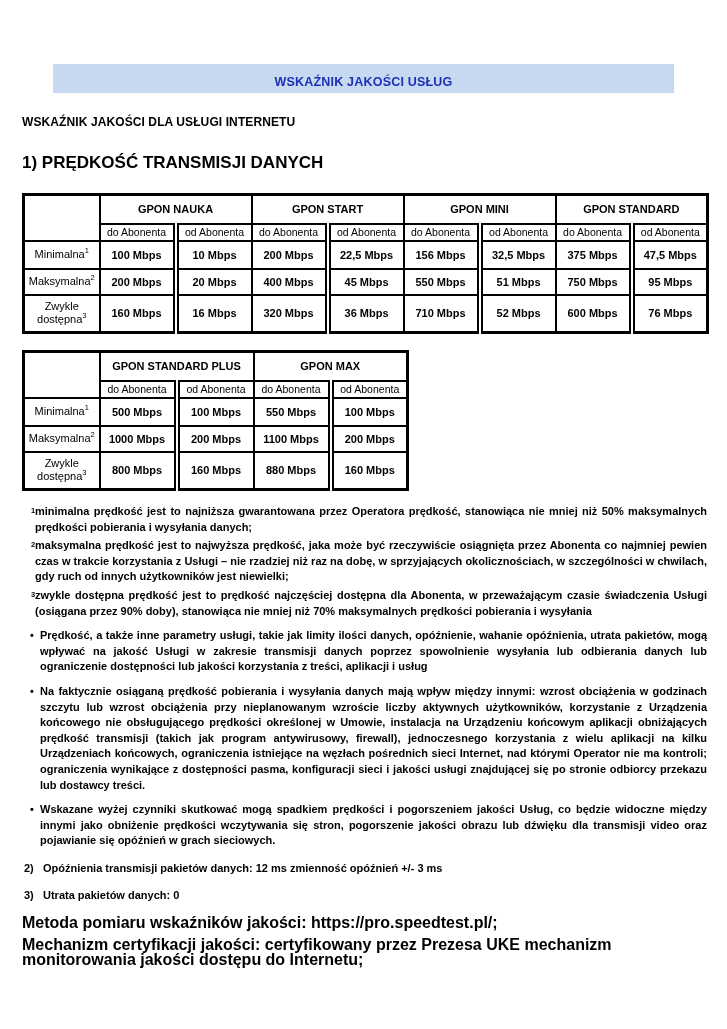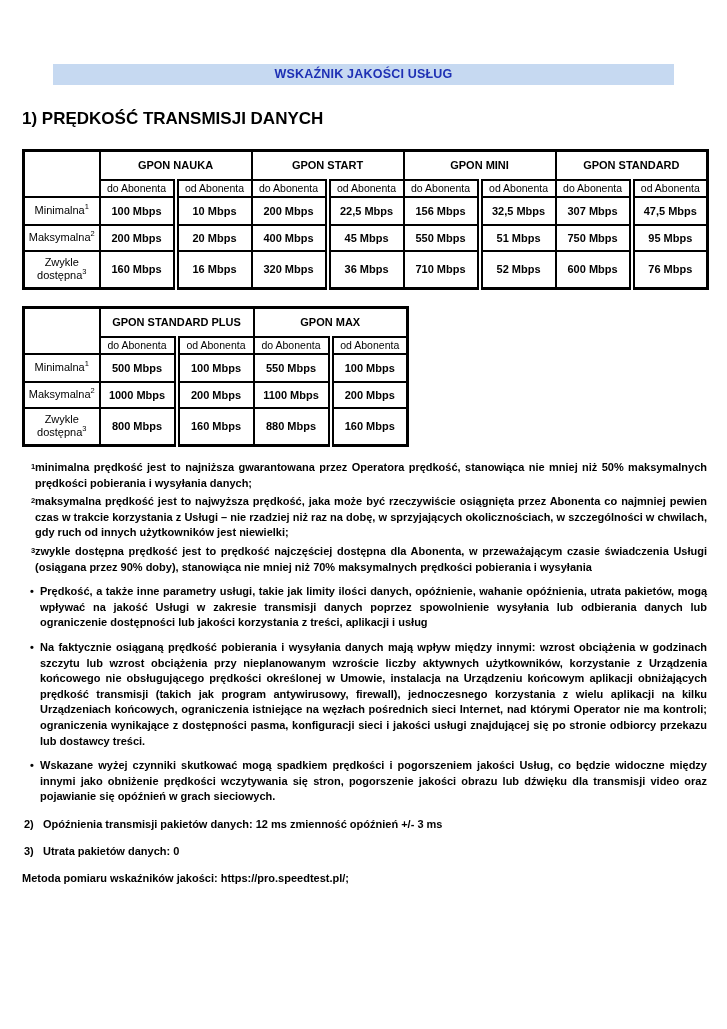--- a/index.html
+++ b/index.html
@@ -15,21 +15,21 @@
     color: #000;
     overflow: hidden;
     position: relative;
   }
   .banner {
     margin: 0 33px 0 31px;
     background: #c6d9f1;
     color: #1e30b4;
     text-align: center;
     font-size: 12.5px;
-    padding: 3px 0 4px 0;
+    padding: 11px 0 4px 0;
     letter-spacing: 0.2px;
   }
   .subtitle { margin-top: 22px; font-size: 12px; letter-spacing: 0.1px; }
   .sec-heading { margin-top: 24px; font-size: 17px; font-weight: bold; }
 
   table.spdtbl {
     border-collapse: collapse;
     table-layout: fixed;
     margin-top: 20px;
     border: 3px solid #000;
@@ -75,31 +75,32 @@
     line-height: 15.6px;
     text-align: justify;
     padding-left: 1px;
   }
   .bullet { display: flex; margin-top: 9px; }
   .b-mark { width: 17px; flex: 0 0 17px; padding-left: 8px; font-size: 11px; line-height: 15.6px; }
   .numitem { display: flex; margin-top: 12px; }
   .n-mark { width: 20px; flex: 0 0 20px; padding-left: 2px; font-size: 11px; line-height: 15.6px; }
   .numitem .n-text { text-align: left; }
   .closing { margin-top: 11px; }
-  .closing p { font-size: 11px; line-height: 15.6px; margin-top: 6px; }
+  .closing p { font-size: 16px; line-height: 15.6px; margin-top: 6px; }
 </style>
 </head>
 <body>
 
 <div class="page">
 
   <div class="banner">
     <span>WSKAŹNIK JAKOŚCI USŁUG</span>
   </div>
 
+  <div class="subtitle">WSKAŹNIK JAKOŚCI DLA USŁUGI INTERNETU</div>
 
   <div class="sec-heading">1) PRĘDKOŚĆ TRANSMISJI DANYCH</div>
 
   <table class="spdtbl" style="width:684px;">
     <colgroup>
       <col style="width:76px;">
         <col style="width:76px;">
         <col style="width:76px;">
         <col style="width:76px;">
         <col style="width:76px;">
@@ -127,21 +128,21 @@
       <th class="pair-od">od Abonenta</th>
     </tr>
     <tr class="r-min">
       <td class="lbl"><span>Minimalna</span><sup>1</sup></td>
       <td class="val">100 Mbps</td>
       <td class="val pair-od">10 Mbps</td>
       <td class="val">200 Mbps</td>
       <td class="val pair-od">22,5 Mbps</td>
       <td class="val">156 Mbps</td>
       <td class="val pair-od">32,5 Mbps</td>
-      <td class="val">307 Mbps</td>
+      <td class="val">375 Mbps</td>
       <td class="val pair-od">47,5 Mbps</td>
     </tr>
     <tr class="r-max">
       <td class="lbl"><span>Maksymalna</span><sup>2</sup></td>
       <td class="val">200 Mbps</td>
       <td class="val pair-od">20 Mbps</td>
       <td class="val">400 Mbps</td>
       <td class="val pair-od">45 Mbps</td>
       <td class="val">550 Mbps</td>
       <td class="val pair-od">51 Mbps</td>
@@ -238,15 +239,16 @@
     <span class="n-mark">2)</span>
     <div class="n-text">Opóźnienia transmisji pakietów danych: 12 ms zmienność opóźnień +/- 3 ms</div>
   </div>
   <div class="numitem">
     <span class="n-mark">3)</span>
     <div class="n-text">Utrata pakietów danych: 0</div>
   </div>
 
   <div class="closing">
     <p>Metoda pomiaru wskaźników jakości: https://pro.speedtest.pl/;</p>
+    <p>Mechanizm certyfikacji jakości: certyfikowany przez Prezesa UKE mechanizm monitorowania jakości dostępu do Internetu;</p>
   </div>
 
 </div>
 
 </body></html>

